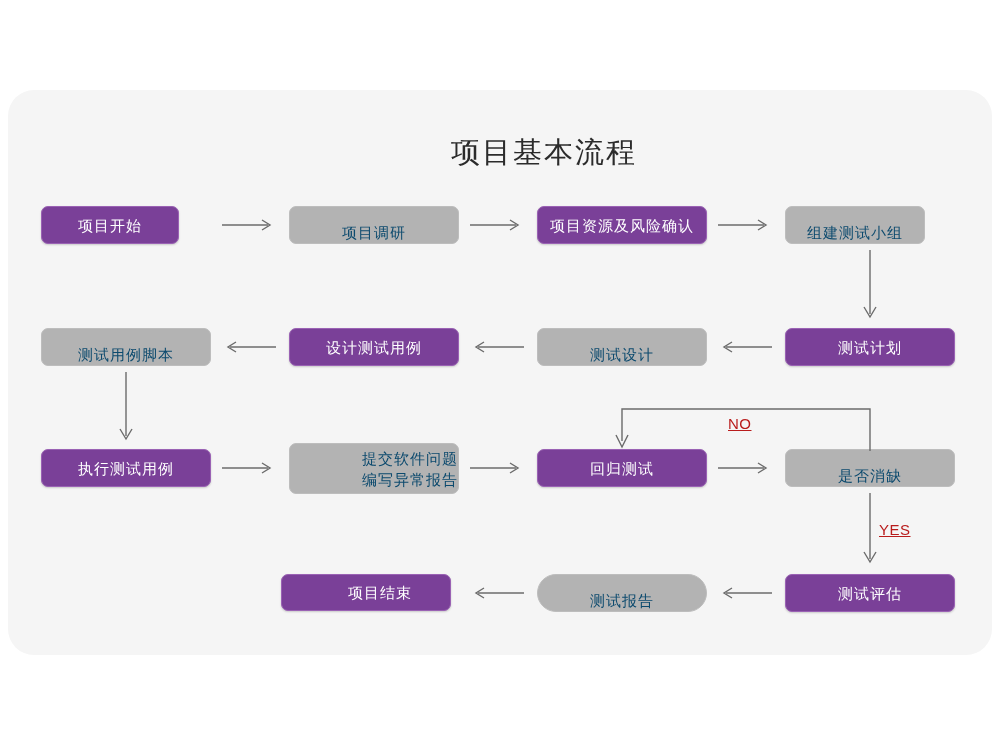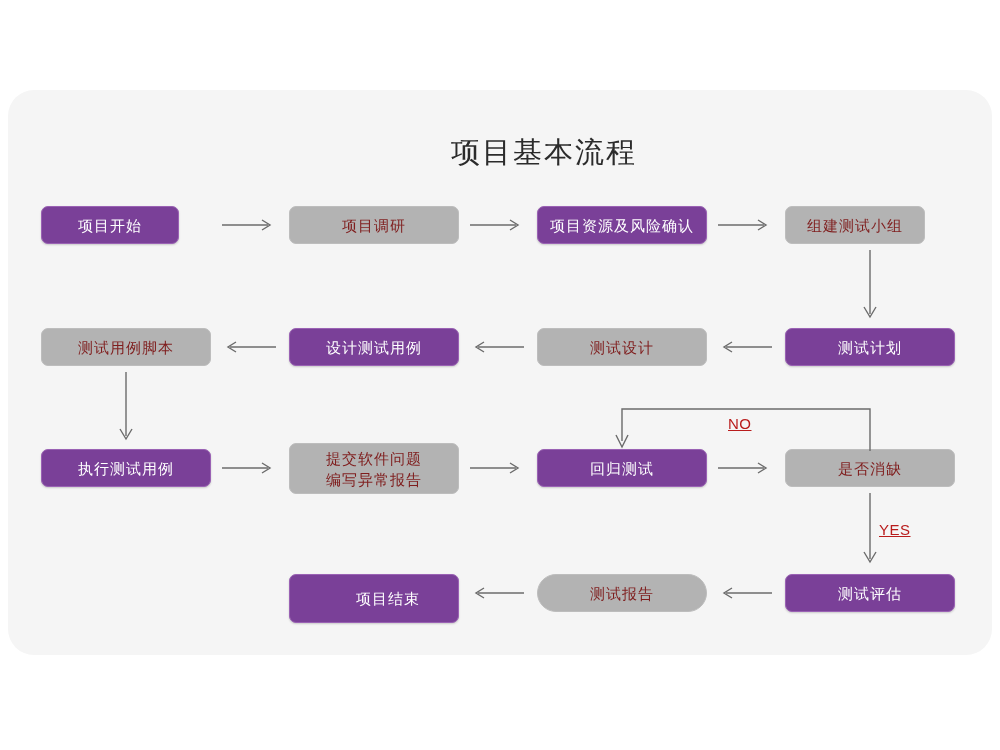--- a/index.html
+++ b/index.html
@@ -25,22 +25,23 @@
     position:absolute;display:flex;align-items:center;justify-content:center;
     text-align:center;border-radius:7px;box-sizing:border-box;
     font-size:15px;line-height:21px;letter-spacing:1px;
   }
   .node.purple{
     background:#7a4098;color:#ffffff;
     border:1px solid #9a62b4;
     box-shadow:0 1px 2px rgba(0,0,0,.18);
   }
   .node.gray{
-    background:#b3b3b3;color:#7f1d1d;
+    background:#b3b3b3;color:#0c4a6e;
     border:1px solid #bdbdbd;
+    align-items:flex-end;
   }
   .node .lines{display:block;}
 
   
   .conn{position:absolute;}
   .conn svg{display:block;overflow:visible;}
 
   .lbl{
     position:absolute;font-size:15px;color:#b91c1c;letter-spacing:.5px;text-decoration:underline;
   }
@@ -189,21 +190,21 @@
   <div class="lbl" style="left:728px;top:415px;">NO</div>
 
   <div class="conn" style="left:862px;top:493px;">
     <svg width="16" height="76" viewBox="0 0 16 76">
       <path d="M8 0 V66" stroke="#6b6b6b" stroke-width="1.4" fill="none"></path>
       <path d="M2 59 L8 69 L14 59" stroke="#6b6b6b" stroke-width="1.4" fill="none"></path>
     </svg>
   </div>
   <div class="lbl" style="left:879px;top:521px;">YES</div>
 
-  <div class="node purple" style="left:289px;top:574px;width:170px;height:49px;padding-left:28px;">
+  <div class="node purple" style="left:281px;top:574px;width:170px;height:37px;padding-left:28px;">
     <span class="lines">项目结束</span>
   </div>
 
   <div class="conn" style="left:470px;top:585px;">
     <svg width="56" height="16" viewBox="0 0 56 16">
       <path d="M8 8 H54" stroke="#6b6b6b" stroke-width="1.4" fill="none"></path>
       <path d="M14 3 L6 8 L14 13" stroke="#6b6b6b" stroke-width="1.4" fill="none"></path>
     </svg>
   </div>
 

